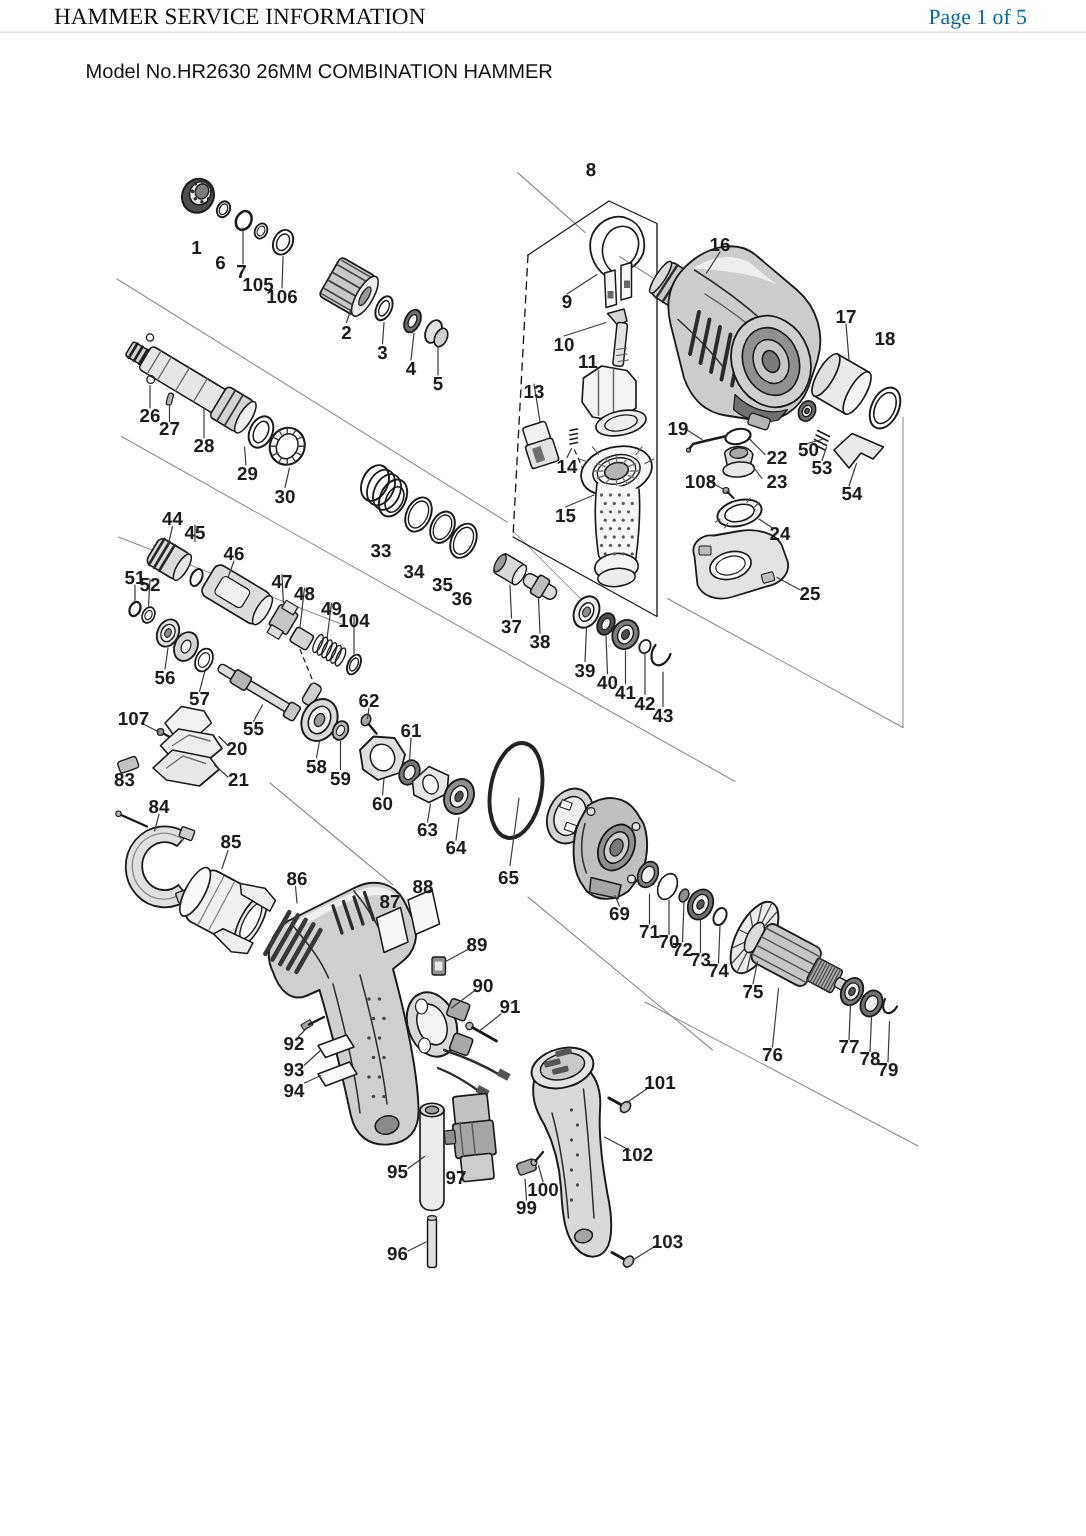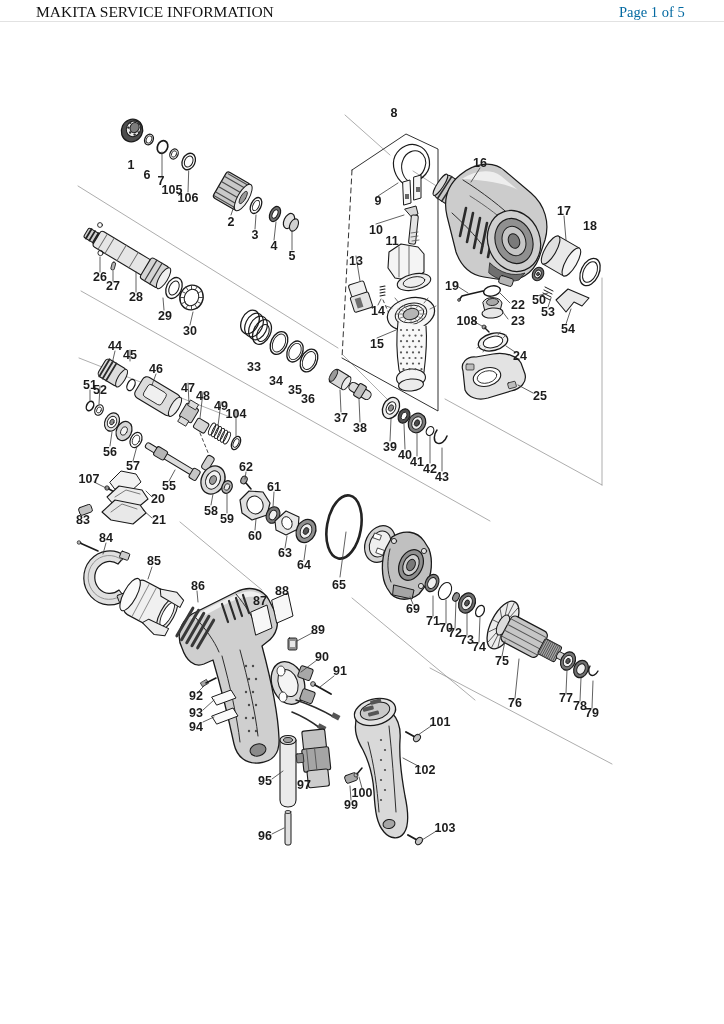--- a/index.html
+++ b/index.html
@@ -5,23 +5,24 @@
   html,body{margin:0;padding:0;background:#ffffff;}
   #page{position:relative;width:724px;height:1024px;background:#ffffff;overflow:hidden;}
   .hdr{position:absolute;left:36px;top:3px;font-family:"Liberation Serif",serif;font-size:15.5px;color:#111;}
   .pg{position:absolute;left:619px;top:4px;font-family:"Liberation Serif",serif;font-size:14.5px;color:#0369a1;}
   .model{position:absolute;left:57px;top:40px;font-family:"Liberation Sans",sans-serif;font-size:13.4px;color:#111;}
   svg text{font-family:"Liberation Sans",sans-serif;font-size:12.5px;font-weight:bold;fill:#1c1c1c;text-anchor:middle;}
 </style>
 </head>
 <body>
 <div id="page">
-  <div class="hdr">MAKITA SERVICE INFORMATION</div>
+  <div class="hdr">HAMMER SERVICE INFORMATION</div>
   <div class="pg">Page 1 of 5</div>
   <div style="position:absolute;left:0;top:21px;width:724px;height:1px;background:#e2e2e2;"></div>
+  <div class="model">Model No.HR2630 26MM COMBINATION HAMMER</div>
   <svg width="724" height="1024" viewBox="0 0 724 1024" style="position:absolute;left:0;top:0" stroke-linecap="round" stroke-linejoin="round">
     <g id="axes" stroke="#8a8a8a" stroke-width="0.7" fill="none">
       <line x1="78" y1="186" x2="338" y2="348"></line>
       <line x1="81" y1="291" x2="490" y2="521"></line>
       <line x1="180" y1="522" x2="262" y2="590"></line>
       <line x1="79" y1="358" x2="230" y2="417"></line>
       <line x1="352" y1="598" x2="475" y2="700"></line>
       <line x1="430" y1="668" x2="612" y2="764"></line>
       <line x1="445" y1="399" x2="602" y2="485"></line>
       <line x1="602" y1="278" x2="602" y2="485"></line>

